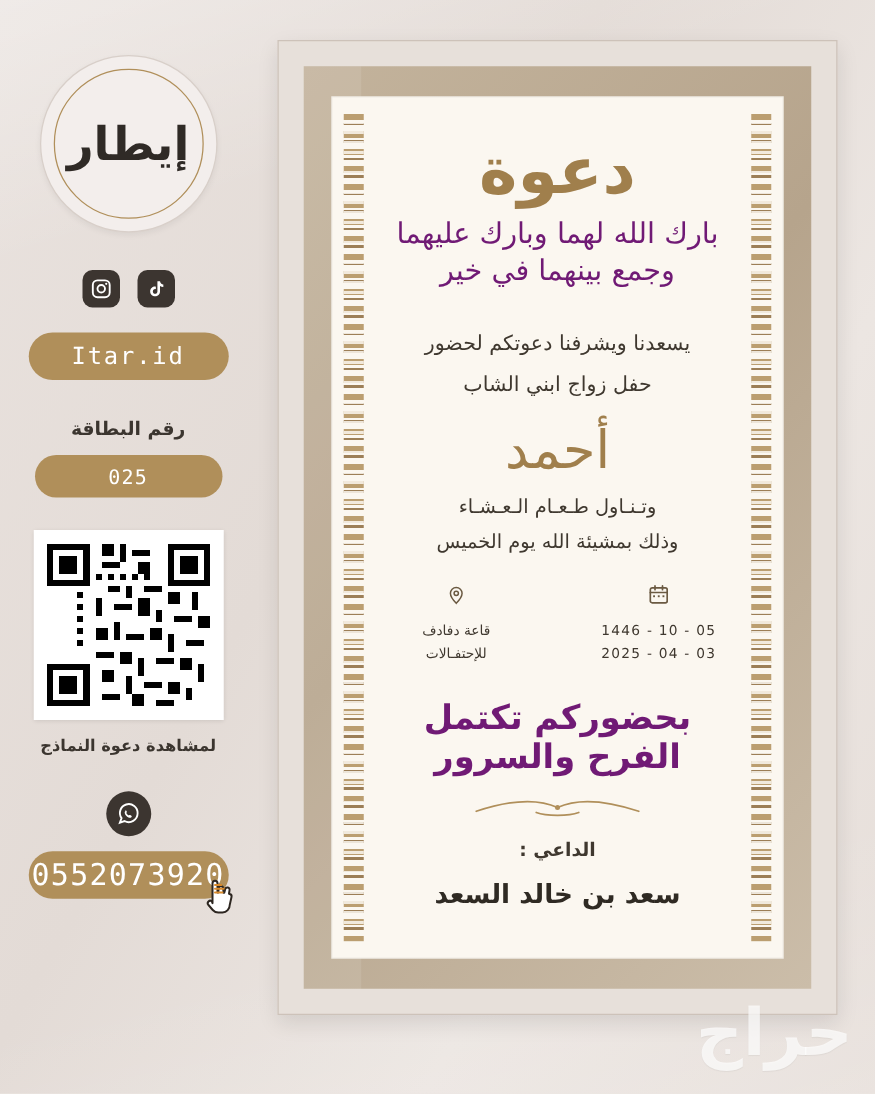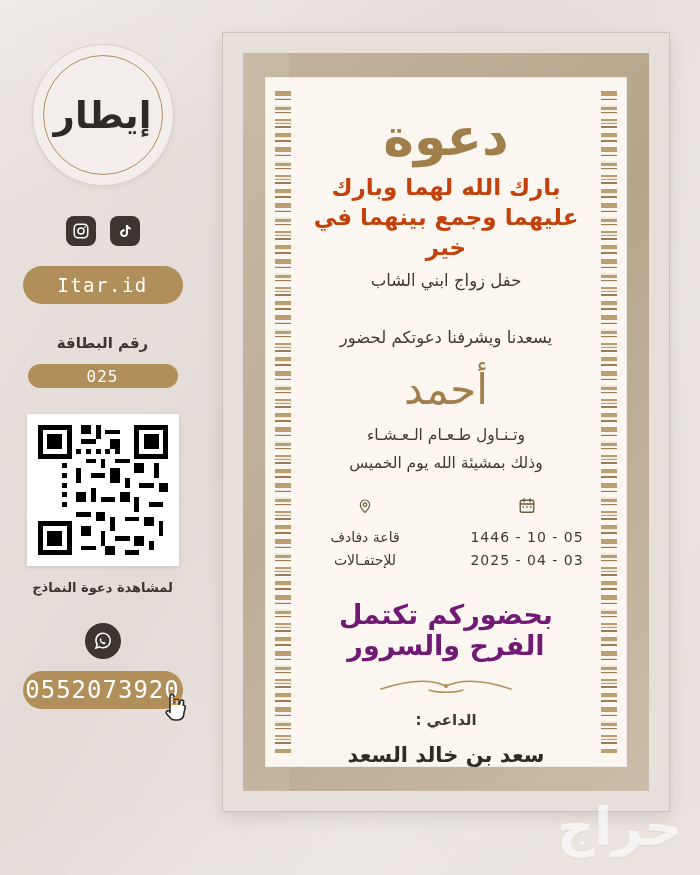--- a/index.html
+++ b/index.html
@@ -115,21 +115,21 @@
   .card-no-label {
     margin-top: 30px;
     font-size: 15px;
     color: #3b352f;
     direction: rtl;
     font-weight: bold;
   }
   .card-no-pill {
     margin-top: 12px;
     width: 150px;
-    height: 24px;
+    height: 34px;
     border-radius: 17px;
     background: #b08f5a;
     color: #fff;
     display: flex;
     align-items: center;
     justify-content: center;
     font-size: 16px;
     letter-spacing: 1px;
     font-family: "DejaVu Sans Mono", monospace;
   }
@@ -264,24 +264,23 @@
     margin-top: 34px;
     font-size: 52px;
     color: #a07f4c;
     font-weight: bold;
     letter-spacing: -2px;
     line-height: 1;
   }
   .bism-sub {
     margin-top: 10px;
     font-size: 23px;
-    color: #c2410c;
+    color: #701a75;
     line-height: 1.3;
     letter-spacing: -1px;
-    font-weight: bold;
   }
   .inv-line {
     margin-top: 26px;
     font-size: 16.5px;
     color: #3f382f;
     line-height: 1.9;
   }
   .groom-name {
     margin-top: 14px;
     font-size: 42px;
@@ -311,21 +310,21 @@
     width: 150px;
     text-align: center;
   }
   .detail-ico {
     height: 22px;
     margin-bottom: 8px;
     color: #8d apparently;
   }
   .detail-ico svg { display: inline-block; }
   .detail-text {
-    font-size: 14px;
+    font-size: 11px;
     color: #3f382f;
     line-height: 1.7;
     direction: rtl;
   }
   .detail-text.ltr {
     direction: ltr;
     letter-spacing: 1px;
     font-family: "DejaVu Sans", sans-serif;
   }
   .blessing {
@@ -493,22 +492,22 @@
       <div class="card-inner">
 
         <div class="orn left"></div>
         <div class="orn right"></div>
 
         <div class="content">
 
           <div class="bism-main">دعوة</div>
           <div class="bism-sub">بارك الله لهما وبارك عليهما وجمع بينهما في خير</div>
 
+          <div class="inv-line">يسعدنا ويشرفنا دعوتكم لحضور</div>
           <div class="inv-line" style="margin-top:2px">حفل زواج ابني الشاب</div>
-          <div class="inv-line">يسعدنا ويشرفنا دعوتكم لحضور</div>
 
           <div class="groom-name">أحمد</div>
 
           <div class="dinner-line">وتـنـاول طـعـام الـعـشـاء</div>
           <div class="day-line">وذلك بمشيئة الله يوم الخميس</div>
 
           <div class="details">
 
             <div class="detail-col">
               <div class="detail-ico">

